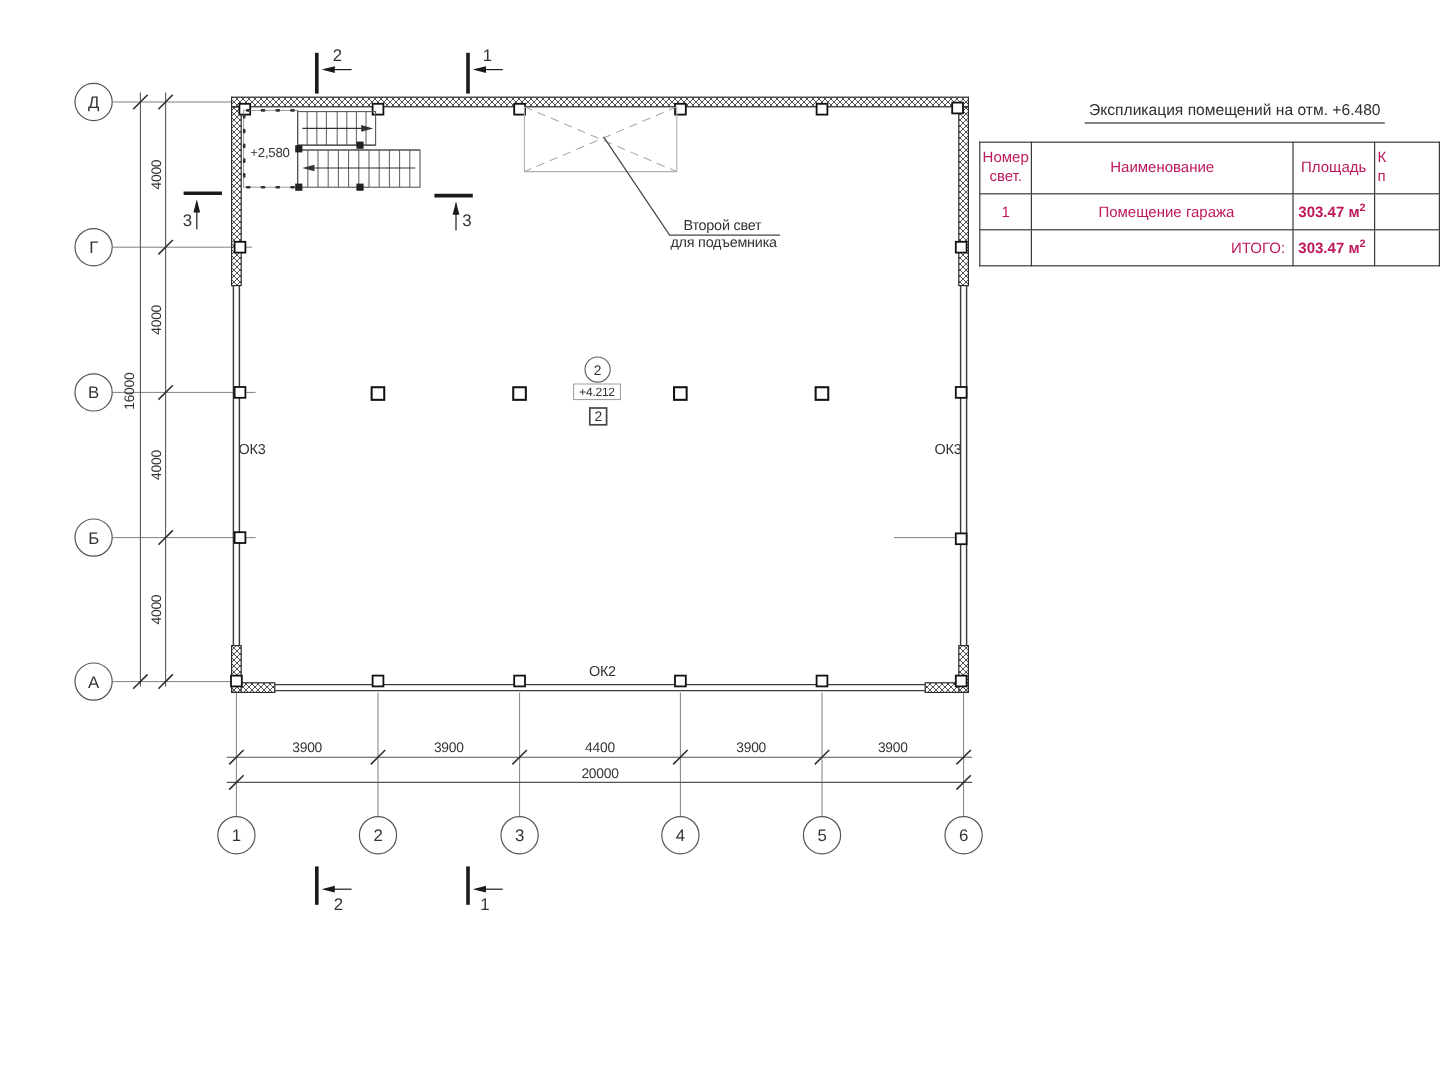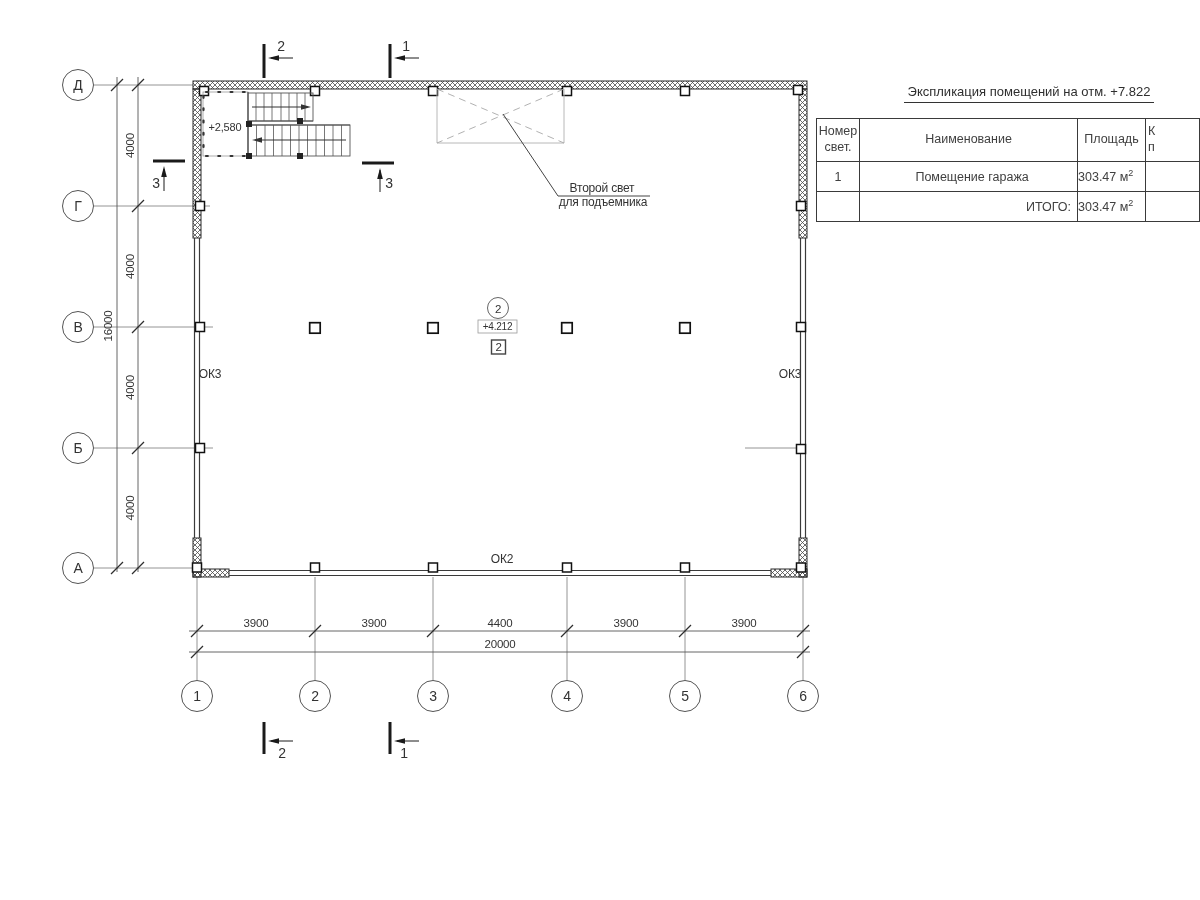--- a/index.html
+++ b/index.html
@@ -6,32 +6,32 @@
   .page{position:relative;width:1200px;height:900px;background:#ffffff;overflow:hidden;
         font-family:"Liberation Sans",sans-serif;color:#2e2e2e;}
   .page svg{position:absolute;left:0;top:0;}
   svg text{font-family:"Liberation Sans",sans-serif;fill:#333;letter-spacing:-0.2px;}
 
   
   .tbl-title{position:absolute;left:843px;top:84px;width:372px;text-align:center;
              font-size:13px;color:#2e2e2e;}
   .tbl-title span{display:inline-block;border-bottom:1.2px solid #333;padding:0 4px 3px 4px;}
   .expl{position:absolute;left:816px;top:118px;border-collapse:collapse;table-layout:fixed;
-        font-size:12.5px;color:#404040;}
+        font-size:12.5px;color:#be185d;}
   .expl td{border:1.2px solid #3a3a3a;padding:0;vertical-align:middle;text-align:center;
            overflow:hidden;white-space:nowrap;}
   .expl tr.h td{height:42px;line-height:1.25;}
   .expl tr.r td{height:29px;}
   .expl .c-num{width:43px;}
   .expl .c-name{width:241px;}
   .expl .c-area{width:68px;}
   .expl .c-cat{width:62px;}
   .expl td.name{text-align:center;padding-left:7px;}
   .expl td.itogo{text-align:right;padding-right:6px;}
-  .expl td.val{text-align:left;padding-right:7px;}
+  .expl td.val{text-align:right;padding-right:7px;font-weight:bold;}
   .expl td.cat{text-align:left;padding-left:2px;line-height:1.25;}
   .expl sup{font-size:9px;}
 </style>
 </head>
 <body>
 
 <div class="page">
 
 <svg width="1200" height="900" viewBox="0 0 1200 900">
   <defs>
@@ -281,21 +281,21 @@
       <text x="406" y="51">1</text>
       <text x="282" y="758">2</text>
       <text x="404" y="758">1</text>
       <text x="156" y="188">3</text>
       <text x="389" y="188">3</text>
     </g>
   </g>
 </svg>
 
 <div class="tbl-title">
-  <span>Экспликация помещений на отм. +7.822</span>
+  <span>Экспликация помещений на отм. +6.480</span>
 </div>
 
 <table class="expl">
   <tbody>
         <tr class="h">
     <td class="c-num">
       <div>Номер</div>
       <div>свет.</div>
     </td>
     <td class="c-name">Наименование</td>

